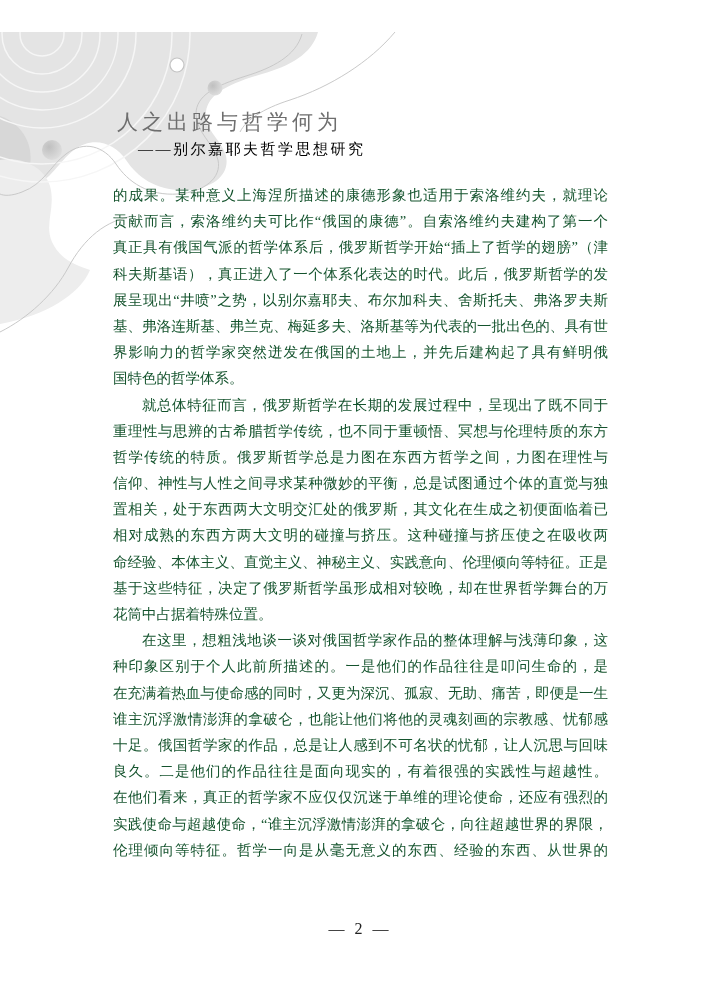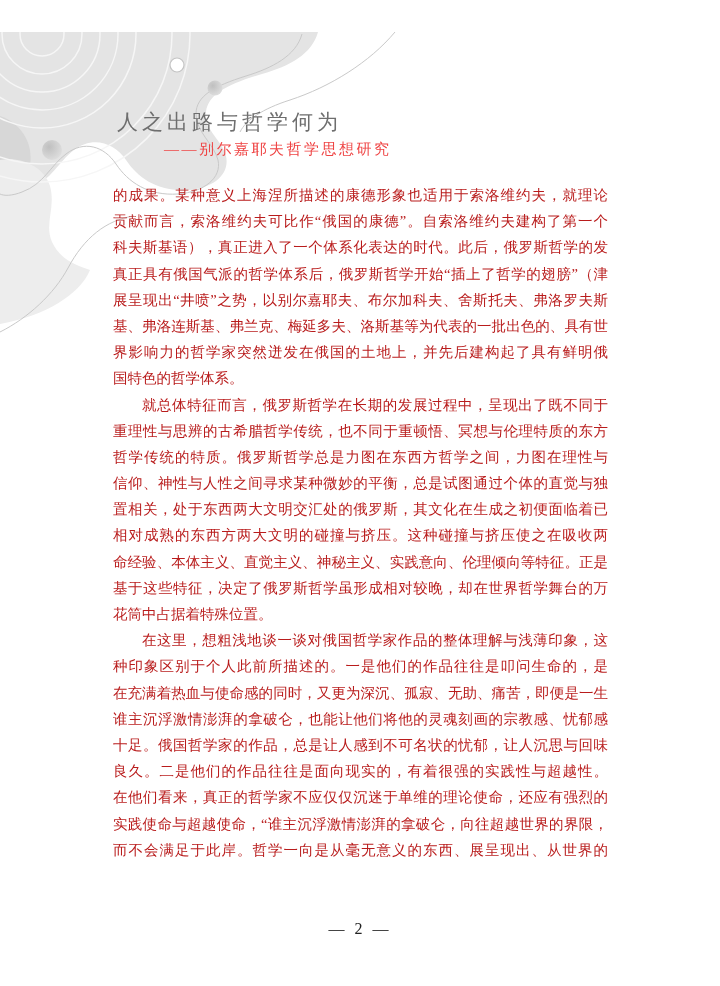--- a/index.html
+++ b/index.html
@@ -16,28 +16,28 @@
     width:460px; height:312px;
     pointer-events:none;
   }
   .hdr-title {
     position:absolute; left:117px; top:78px;
     font-family:"Liberation Sans","DejaVu Sans",sans-serif;
     font-size:21px; line-height:24px;
     color:#6e6e6e; letter-spacing:4px;
   }
   .hdr-subtitle {
-    position:absolute; left:164px; top:108px;
+    position:absolute; left:138px; top:108px;
     font-size:15px; line-height:18px;
-    color:#ef4444; letter-spacing:2.5px;
+    color:#000000; letter-spacing:2.5px;
   }
   .body-text {
     position:absolute; left:113px; top:150px;
     width:495px;
-    color:#b91c1c;
+    color:#14532d;
   }
   .line {
     height:26.2px; line-height:26.2px;
     font-size:14.5px;
     text-align:justify;
     text-align-last:justify;
     overflow:hidden;
   }
   .line.indent { text-indent:2em; }
   .line.end { text-align-last:left; }
@@ -98,22 +98,22 @@
     <circle cx="52" cy="118" r="10" fill="url(#dotGrad)"></circle>
   </svg>
 
   <div class="hdr-title">人之出路与哲学何为</div>
   <div class="hdr-subtitle">——别尔嘉耶夫哲学思想研究</div>
 
   <div class="body-text">
     <div>
       <div class="line">的成果。某种意义上海涅所描述的康德形象也适用于索洛维约夫，就理论</div>
       <div class="line">贡献而言，索洛维约夫可比作“俄国的康德”。自索洛维约夫建构了第一个</div>
+      <div class="line">真正具有俄国气派的哲学体系后，俄罗斯哲学开始“插上了哲学的翅膀”（津</div>
       <div class="line">科夫斯基语），真正进入了一个体系化表达的时代。此后，俄罗斯哲学的发</div>
-      <div class="line">真正具有俄国气派的哲学体系后，俄罗斯哲学开始“插上了哲学的翅膀”（津</div>
       <div class="line">展呈现出“井喷”之势，以别尔嘉耶夫、布尔加科夫、舍斯托夫、弗洛罗夫斯</div>
       <div class="line">基、弗洛连斯基、弗兰克、梅延多夫、洛斯基等为代表的一批出色的、具有世</div>
       <div class="line">界影响力的哲学家突然迸发在俄国的土地上，并先后建构起了具有鲜明俄</div>
       <div class="line end">国特色的哲学体系。</div>
     </div>
     <div>
       <div class="line indent">就总体特征而言，俄罗斯哲学在长期的发展过程中，呈现出了既不同于</div>
       <div class="line">重理性与思辨的古希腊哲学传统，也不同于重顿悟、冥想与伦理特质的东方</div>
       <div class="line">哲学传统的特质。俄罗斯哲学总是力图在东西方哲学之间，力图在理性与</div>
       <div class="line">信仰、神性与人性之间寻求某种微妙的平衡，总是试图通过个体的直觉与独</div>
@@ -125,19 +125,19 @@
     </div>
     <div>
       <div class="line indent">在这里，想粗浅地谈一谈对俄国哲学家作品的整体理解与浅薄印象，这</div>
       <div class="line">种印象区别于个人此前所描述的。一是他们的作品往往是叩问生命的，是</div>
       <div class="line">在充满着热血与使命感的同时，又更为深沉、孤寂、无助、痛苦，即便是一生</div>
       <div class="line">谁主沉浮激情澎湃的拿破仑，也能让他们将他的灵魂刻画的宗教感、忧郁感</div>
       <div class="line">十足。俄国哲学家的作品，总是让人感到不可名状的忧郁，让人沉思与回味</div>
       <div class="line">良久。二是他们的作品往往是面向现实的，有着很强的实践性与超越性。</div>
       <div class="line">在他们看来，真正的哲学家不应仅仅沉迷于单维的理论使命，还应有强烈的</div>
       <div class="line">实践使命与超越使命，“谁主沉浮激情澎湃的拿破仑，向往超越世界的界限，</div>
-      <div class="line">而不会满足于此岸。哲学一向是从毫无意义的东西、展呈现出、从世界的</div>
+      <div class="line">伦理倾向等特征。哲学一向是从毫无意义的东西、经验的东西、从世界的</div>
     </div>
   </div>
 
   <div class="page-num">— 2 —</div>
 
 </div>
 
 </body></html>

